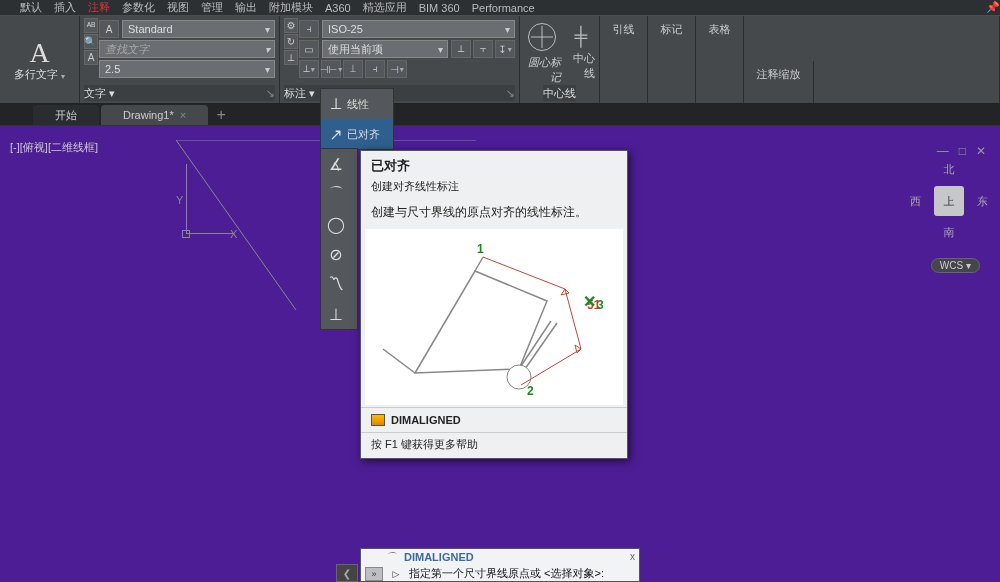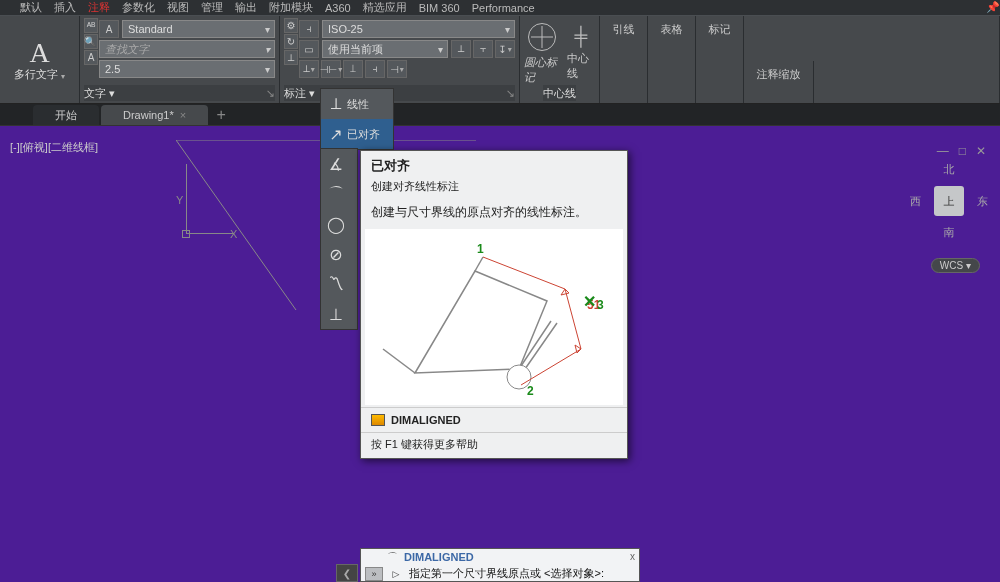--- a/index.html
+++ b/index.html
@@ -20,21 +20,21 @@
     .combo { flex:1; height:18px; background:#6a6e72; border:1px solid #888; display:flex; align-items:center; padding:0 5px; font-size:11px; color:#ddd; cursor:pointer; position:relative;}
     .combo::after{content:"▾"; position:absolute; right:4px; font-size:10px; color:#ccc;}
     .panel-footer { height: 16px; display:flex; align-items:center; justify-content:center; font-size:11px; color:#ddd; background: #3c3f42; gap:3px;}
     .dim-panel{ width: 240px; }
     .dim-rows{ display:flex; flex-direction:column; gap:2px; flex:1; padding-top:2px;}
     .mini-icons{ display:flex; gap:2px; align-items:center;}
     .center-panel{ width: 80px; align-items:center; justify-content:center; display:flex; flex-direction:column;}
     .center-icon{ width:28px;height:28px; border:1.5px solid #bbb; border-radius:50%; position:relative; margin:4px;}
     .center-icon::before{content:""; position:absolute; left:50%; top:50%; width:22px; height:1px; background:#bbb; transform:translate(-50%,-50%);}
     .center-icon::after{content:""; position:absolute; left:50%; top:50%; width:1px; height:22px; background:#bbb; transform:translate(-50%,-50%);}
-    .panel-title{ font-size:11px; color:#ccc; text-align:left;}
+    .panel-title{ font-size:11px; color:#ccc; text-align:right;}
     .guide-panel{ width:48px; align-items:center;}
     .table-panel{ width:48px; align-items:center;}
     .mark-panel{ width:48px; align-items:center;}
     .annot-panel{ width:70px; align-items:center;margin-top:45px;}
     .tabbar{ height: 22px; background:#222426; display:flex; align-items:flex-end; padding-left:33px; border-bottom:1px solid #333;}
     .tab{ height:20px; padding: 0 22px; display:flex; align-items:center; font-size:11px; color:#ccc; border-radius:4px 4px 0 0; background:#2a2d30; margin-right:2px; cursor:pointer;}
     .tab.active{ background: #46494c; }
     .tab-close{ margin-left:6px; color:#888; cursor:pointer;}
     .tab-plus{ width:22px; height:20px; display:flex; align-items:center; justify-content:center; color:#888; cursor:pointer;}
     .workspace{ position:absolute; top:126px; left:0; right:0; bottom:0; background:#4c1d95;}
@@ -205,25 +205,25 @@
       </div>
     </div>
     <div class="panel-footer">
         <span>中心线</span>
       </div>
   </div>
 
   <div class="ribbon-panel guide-panel">
     <div class="panel-title" style="margin-top:4px;">引线</div>
   </div>
+  <div class="ribbon-panel mark-panel">
+    <div class="panel-title" style="margin-top:4px;">标记</div>
+  </div>
   <div class="ribbon-panel table-panel">
     <div class="panel-title" style="margin-top:4px;">表格</div>
-  </div>
-  <div class="ribbon-panel mark-panel">
-    <div class="panel-title" style="margin-top:4px;">标记</div>
   </div>
   <div class="ribbon-panel annot-panel">
     <div class="panel-title" style="margin-top:4px;">注释缩放</div>
   </div>
   <div class="ribbon-panel rem-panel"></div>
 </div>
 
 <div class="tabbar">
   <div class="tab">
       <span>开始</span>

